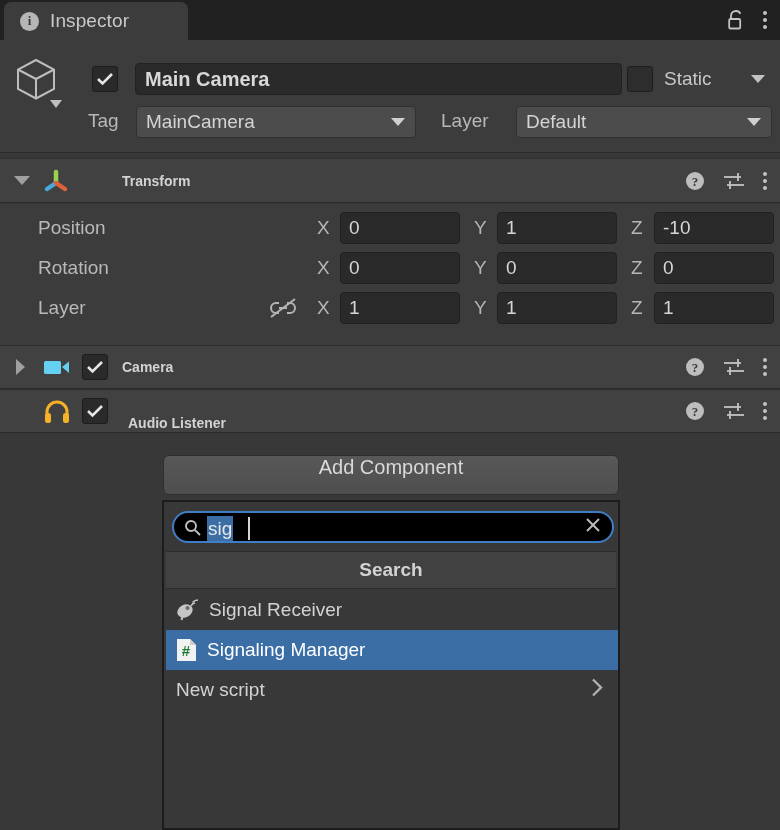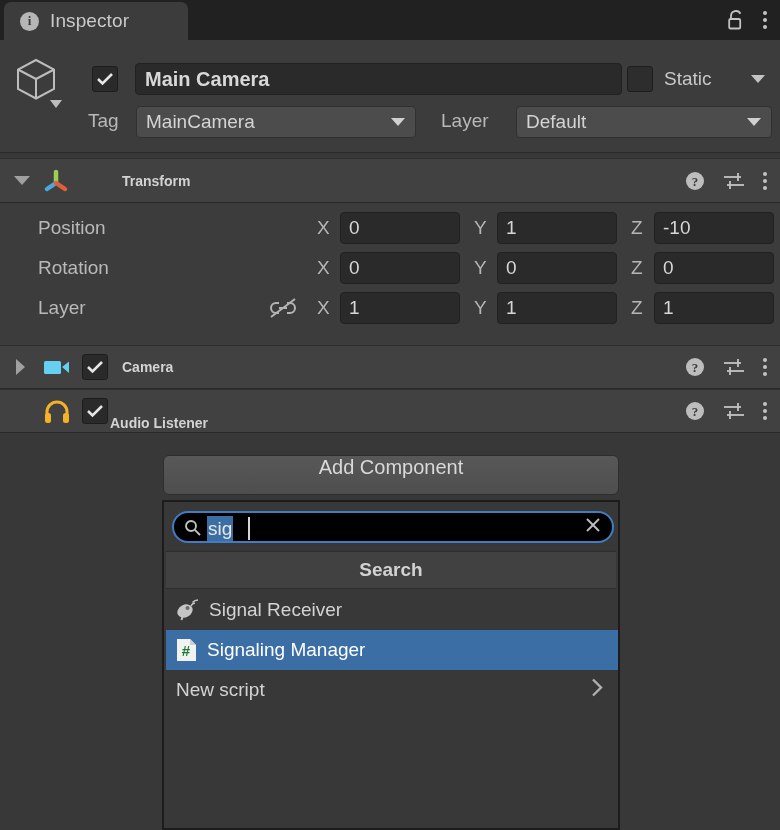--- a/index.html
+++ b/index.html
@@ -359,21 +359,21 @@
         <path d="M3 17 V12 a10 10 0 0 1 20 0 V17" fill="none" stroke="#f5b228" stroke-width="3"></path>
         <rect x="1" y="13" width="6" height="10" rx="2.5" fill="#f5b228"></rect>
         <rect x="19" y="13" width="6" height="10" rx="2.5" fill="#f5b228"></rect>
       </svg>
     </div>
     <div class="cbx" style="position:absolute;left:82px;">
       <svg width="18" height="14" viewBox="0 0 18 14">
           <path d="M2 7 L6.5 11.5 L16 2" fill="none" stroke="#e6e6e6" stroke-width="2.6"></path>
         </svg>
     </div>
-    <span class="comp-title" style="position:absolute;left:110px;margin-top:24px;">Audio Listener</span>
+    <span class="comp-title" style="position:absolute;left:128px;margin-top:24px;">Audio Listener</span>
     <div class="comp-tools">
       <div class="icon-btn">
         <svg width="20" height="20" viewBox="0 0 20 20">
           <circle cx="10" cy="10" r="9" fill="#bdbdbd"></circle>
           <text x="10" y="15" font-size="13" font-family="Liberation Serif, serif" font-weight="bold" fill="#3c3c3c" text-anchor="middle">?</text>
         </svg>
       </div>
       <div class="icon-btn">
         <svg width="22" height="20" viewBox="0 0 22 20">
           <line x1="1" y1="6" x2="18" y2="6" stroke="#c3c3c3" stroke-width="1.8"></line>

